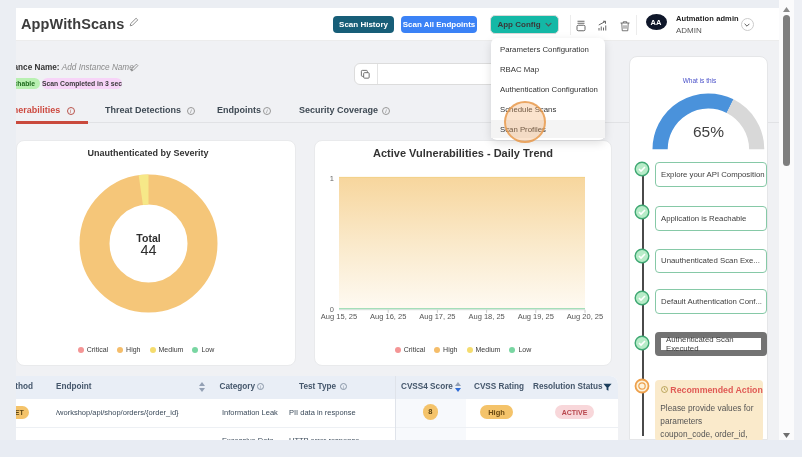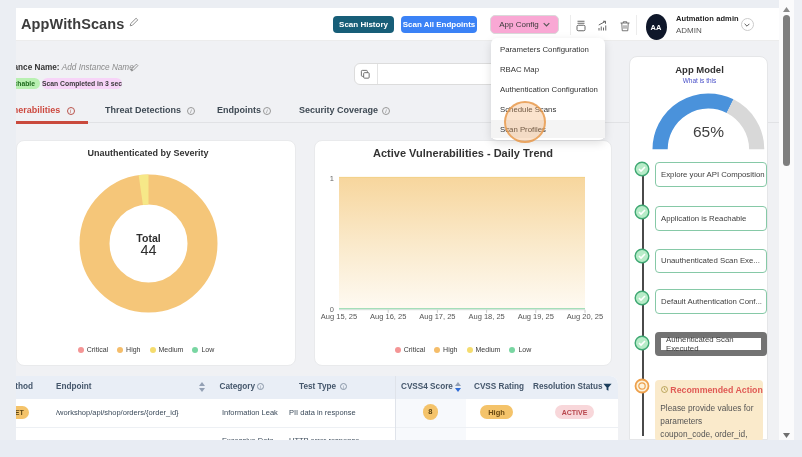--- a/index.html
+++ b/index.html
@@ -14,21 +14,21 @@
   <div class="abs" style="left:0;top:0;width:802px;height:8px;background:#ebeef3;"></div>
 
   <div class="abs" style="left:16px;top:8px;width:786px;height:33px;background:#fff;border-bottom:1px solid #ececec;"></div>
   <div class="abs" style="left:21px;top:16px;font-size:14.5px;font-weight:bold;color:#3c3c3c;letter-spacing:0.1px;">AppWithScans</div>
   <svg class="abs" style="left:129px;top:17px;" width="10" height="10" viewBox="0 0 24 24" fill="none" stroke="#777" stroke-width="2">
       <path d="M17 3l4 4L8 20l-5 1 1-5L17 3z"></path>
     </svg>
 
   <div class="abs" style="left:333px;top:15.5px;width:61px;height:17px;background:#175e78;border-radius:4px;color:#fff;font-size:8px;font-weight:600;display:flex;align-items:center;justify-content:center;">Scan History</div>
   <div class="abs" style="left:401px;top:15.5px;width:76px;height:17px;background:#3b82f6;border-radius:4px;color:#fff;font-size:8px;font-weight:600;display:flex;align-items:center;justify-content:center;">Scan All Endpoints</div>
-  <div class="abs" style="left:490px;top:14.5px;width:69px;height:19px;background:#f9a8d4;border:1px solid #d9d9d9;border-radius:5px;color:#3a3a3a;font-size:8px;font-weight:400;display:flex;align-items:center;justify-content:center;gap:4px;">App Config <svg width="7" height="5" viewBox="0 0 10 6" fill="none" stroke="#555" stroke-width="1.6">
+  <div class="abs" style="left:490px;top:14.5px;width:69px;height:19px;background:#14b8a6;border:1px solid #d9d9d9;border-radius:5px;color:#3a3a3a;font-size:8px;font-weight:700;display:flex;align-items:center;justify-content:center;gap:4px;">App Config <svg width="7" height="5" viewBox="0 0 10 6" fill="none" stroke="#555" stroke-width="1.6">
         <path d="M1 1l4 4 4-4"></path>
       </svg></div>
 
   <div class="abs" style="left:570px;top:15px;width:1px;height:20px;background:#ececec;"></div>
 
   <svg class="abs" style="left:575px;top:20px;" width="12" height="12" viewBox="0 0 24 24" fill="none" stroke="#555" stroke-width="1.8">
       <path d="M5 2.5h14"></path>
       <path d="M5 6.5h14"></path>
       <rect x="4" y="10.5" width="16" height="11" rx="2.5"></rect>
     </svg>
@@ -45,21 +45,21 @@
   <svg class="abs" style="left:619px;top:20px;" width="12" height="12" viewBox="0 0 24 24" fill="none" stroke="#555" stroke-width="1.6">
       <path d="M3 6h18"></path>
       <path d="M8.5 6V3.5h7V6"></path>
       <path d="M5.5 6l1 15.5h11l1-15.5"></path>
       <path d="M10 10.5v7"></path>
       <path d="M14 10.5v7"></path>
     </svg>
 
   <div class="abs" style="left:636px;top:15px;width:1px;height:20px;background:#ececec;"></div>
 
-  <div class="abs" style="left:645.5px;top:14px;width:21px;height:26px;border-radius:50%;background:#0f172a;color:#fff;font-size:7.5px;font-weight:bold;display:flex;align-items:center;justify-content:center;">AA</div>
+  <div class="abs" style="left:645.5px;top:14px;width:21px;height:16px;border-radius:50%;background:#0f172a;color:#fff;font-size:7.5px;font-weight:bold;display:flex;align-items:center;justify-content:center;">AA</div>
   <div class="abs" style="left:676px;top:14px;font-size:7.5px;font-weight:bold;color:#222;letter-spacing:0.1px;">Autmation admin</div>
   <div class="abs" style="left:676px;top:26px;font-size:8px;color:#555;">ADMIN</div>
   <div class="abs" style="left:740.5px;top:18px;width:13px;height:13px;border-radius:50%;border:1px solid #ccc;display:flex;align-items:center;justify-content:center;">
       <svg width="6" height="4" viewBox="0 0 10 6" fill="none" stroke="#555" stroke-width="1.6">
         <path d="M1 1l4 4 4-4"></path>
       </svg>
     </div>
 
   <div class="abs" style="left:-1px;top:62.5px;font-size:8.2px;color:#333;"><span style="font-weight:600;">Instance Name:</span> <span style="font-style:italic;color:#8a8a8a;">Add Instance Name</span></div>
   <svg class="abs" style="left:130px;top:63px;" width="9" height="9" viewBox="0 0 24 24" fill="none" stroke="#777" stroke-width="2">
@@ -179,21 +179,20 @@
   <div class="abs" style="left:480px;top:405px;width:33px;height:14px;background:#f4c36a;border-radius:8px;color:#6b4a12;font-size:7.5px;font-weight:bold;display:flex;align-items:center;justify-content:center;">High</div>
   <div class="abs" style="left:555px;top:405px;width:39px;height:14px;background:#f8d7da;border-radius:8px;color:#b8474d;font-size:7px;font-weight:bold;display:flex;align-items:center;justify-content:center;">ACTIVE</div>
   <div class="abs" style="left:0px;top:426.5px;width:618px;height:1px;background:#edf0f4;"></div>
 
   <div class="abs" style="left:222px;top:436px;font-size:7.5px;color:#3b4a5a;">Excessive Data</div>
   <div class="abs" style="left:289px;top:436px;font-size:7.5px;color:#3b4a5a;">HTTP error response</div>
 
   <div class="abs" style="left:394.5px;top:375.5px;width:1px;height:64px;background:#dfe3ea;"></div>
 
   <div class="abs" style="left:629px;top:55.5px;width:139px;height:384.5px;background:#fff;border:1px solid #e5e6e8;border-radius:8px 8px 0 0;overflow:hidden;">
-    <div style="position:absolute;left:0;top:7px;width:139px;text-align:center;font-size:9.5px;font-weight:bold;color:#333;">App Model</div>
     <div style="position:absolute;left:0;top:20px;width:139px;text-align:center;font-size:6.5px;color:#4a51c9;">What is this</div>
 
     <svg style="position:absolute;left:0px;top:28px;" width="139" height="70" viewBox="0 0 139 70">
       <path d="M 30.1 64.3 A 48.3 48.3 0 0 1 100.1 21.15" fill="none" stroke="#4a92db" stroke-width="15.2"></path>
       <path d="M 100.1 21.15 A 48.3 48.3 0 0 1 126.7 64.3" fill="none" stroke="#d8d8d8" stroke-width="15.2"></path>
     </svg>
     <div style="position:absolute;left:0;top:66px;width:157px;text-align:center;font-size:15.5px;color:#3f3f3f;">65%</div>
 
     <div style="position:absolute;left:12.2px;top:115px;width:1.8px;height:264px;background:#4a4a4a;"></div>
   </div>

